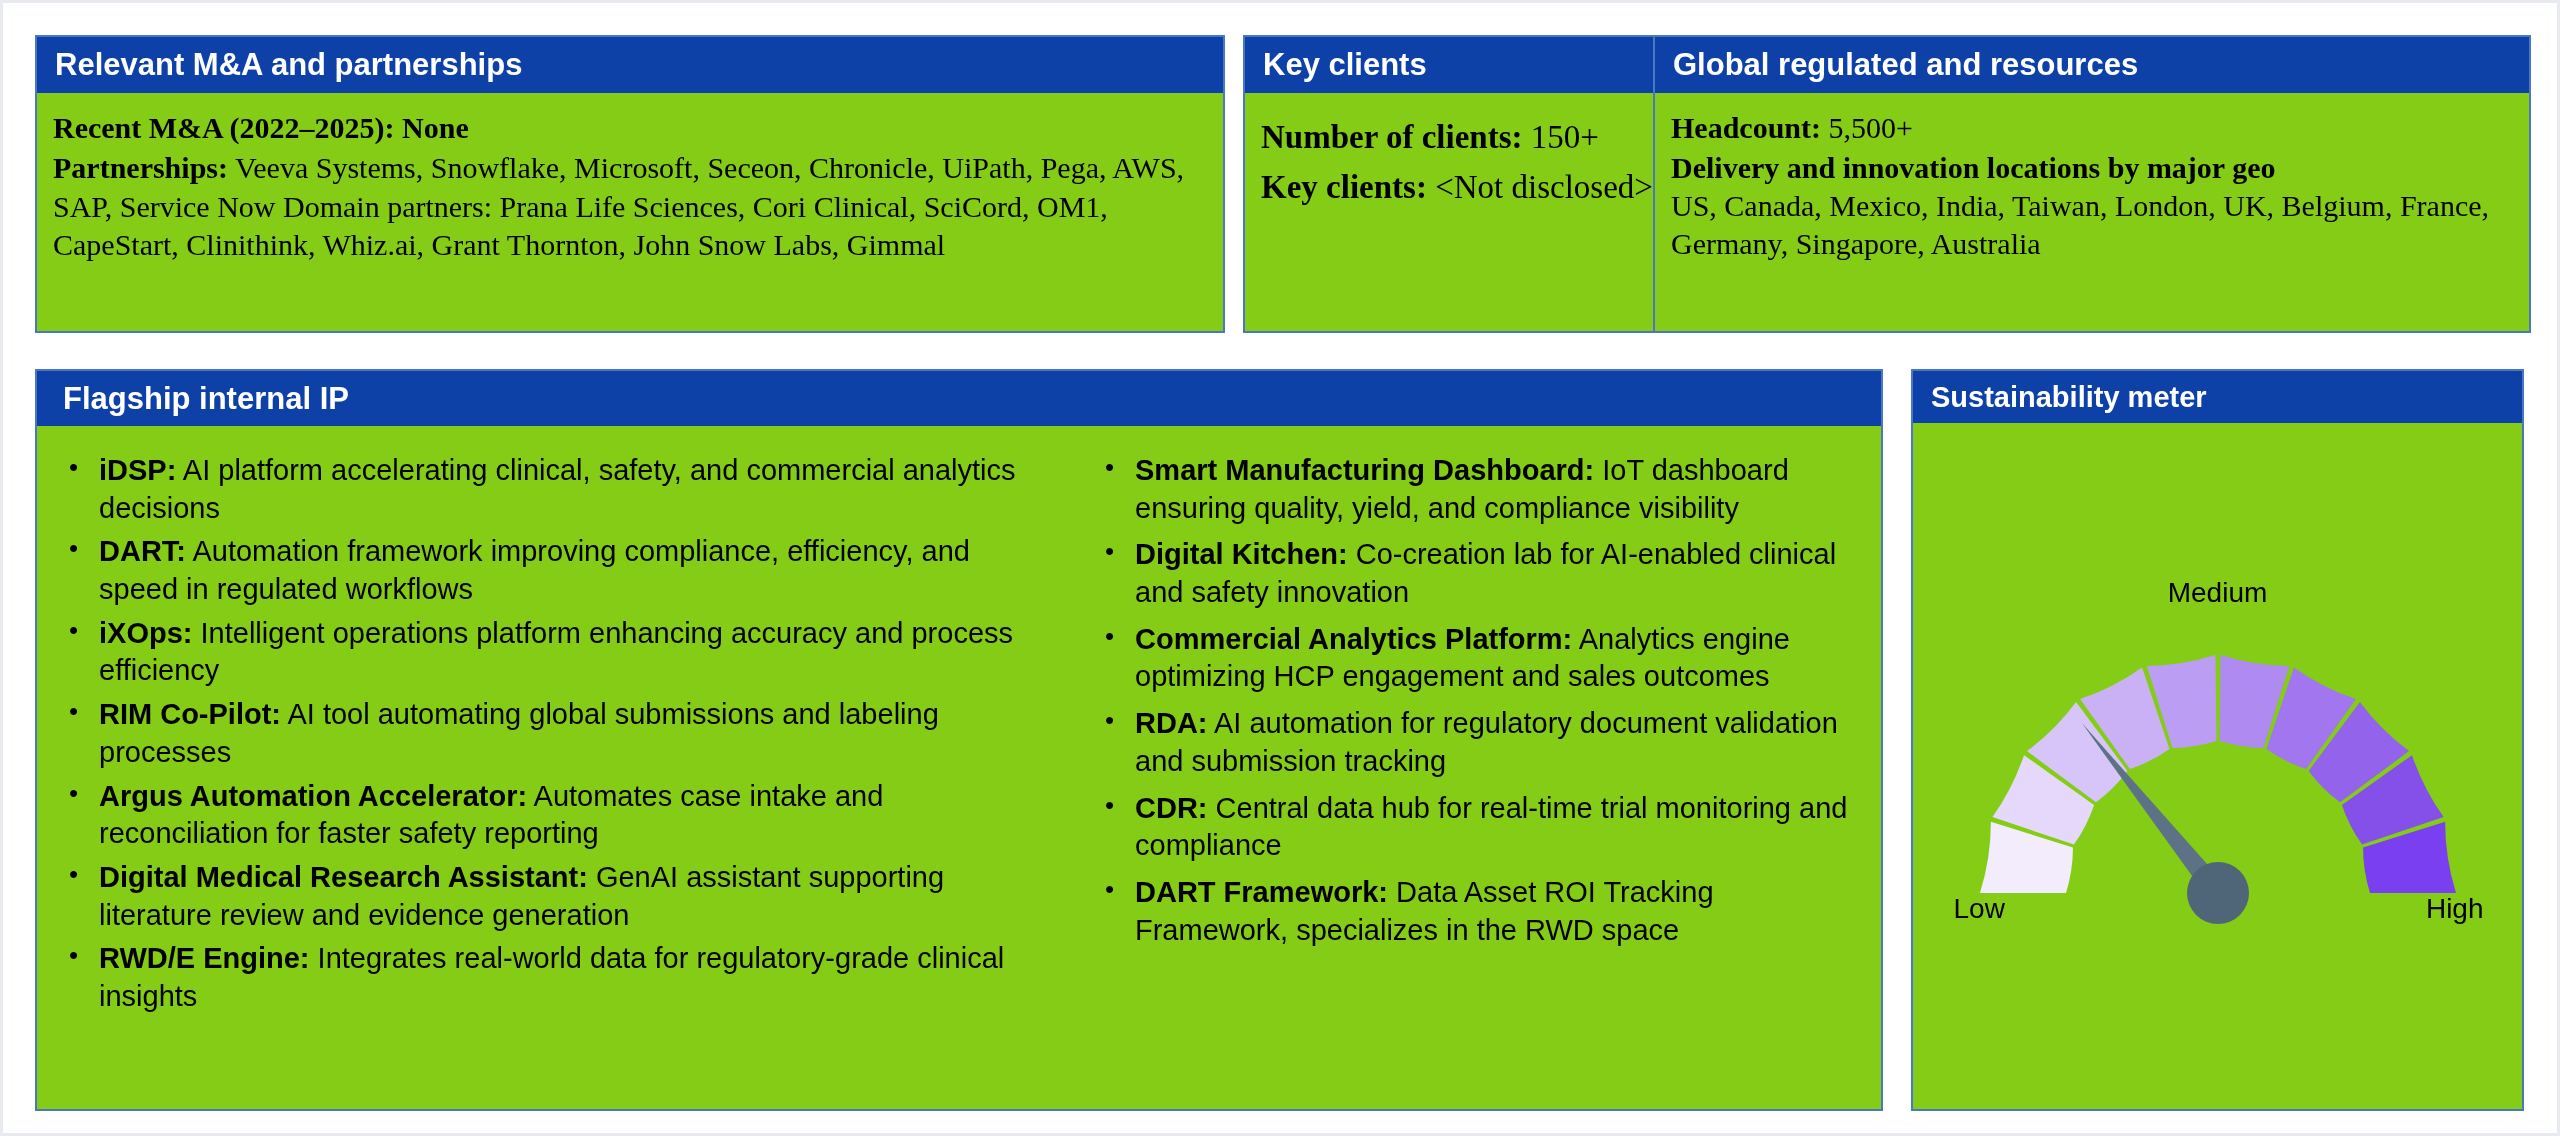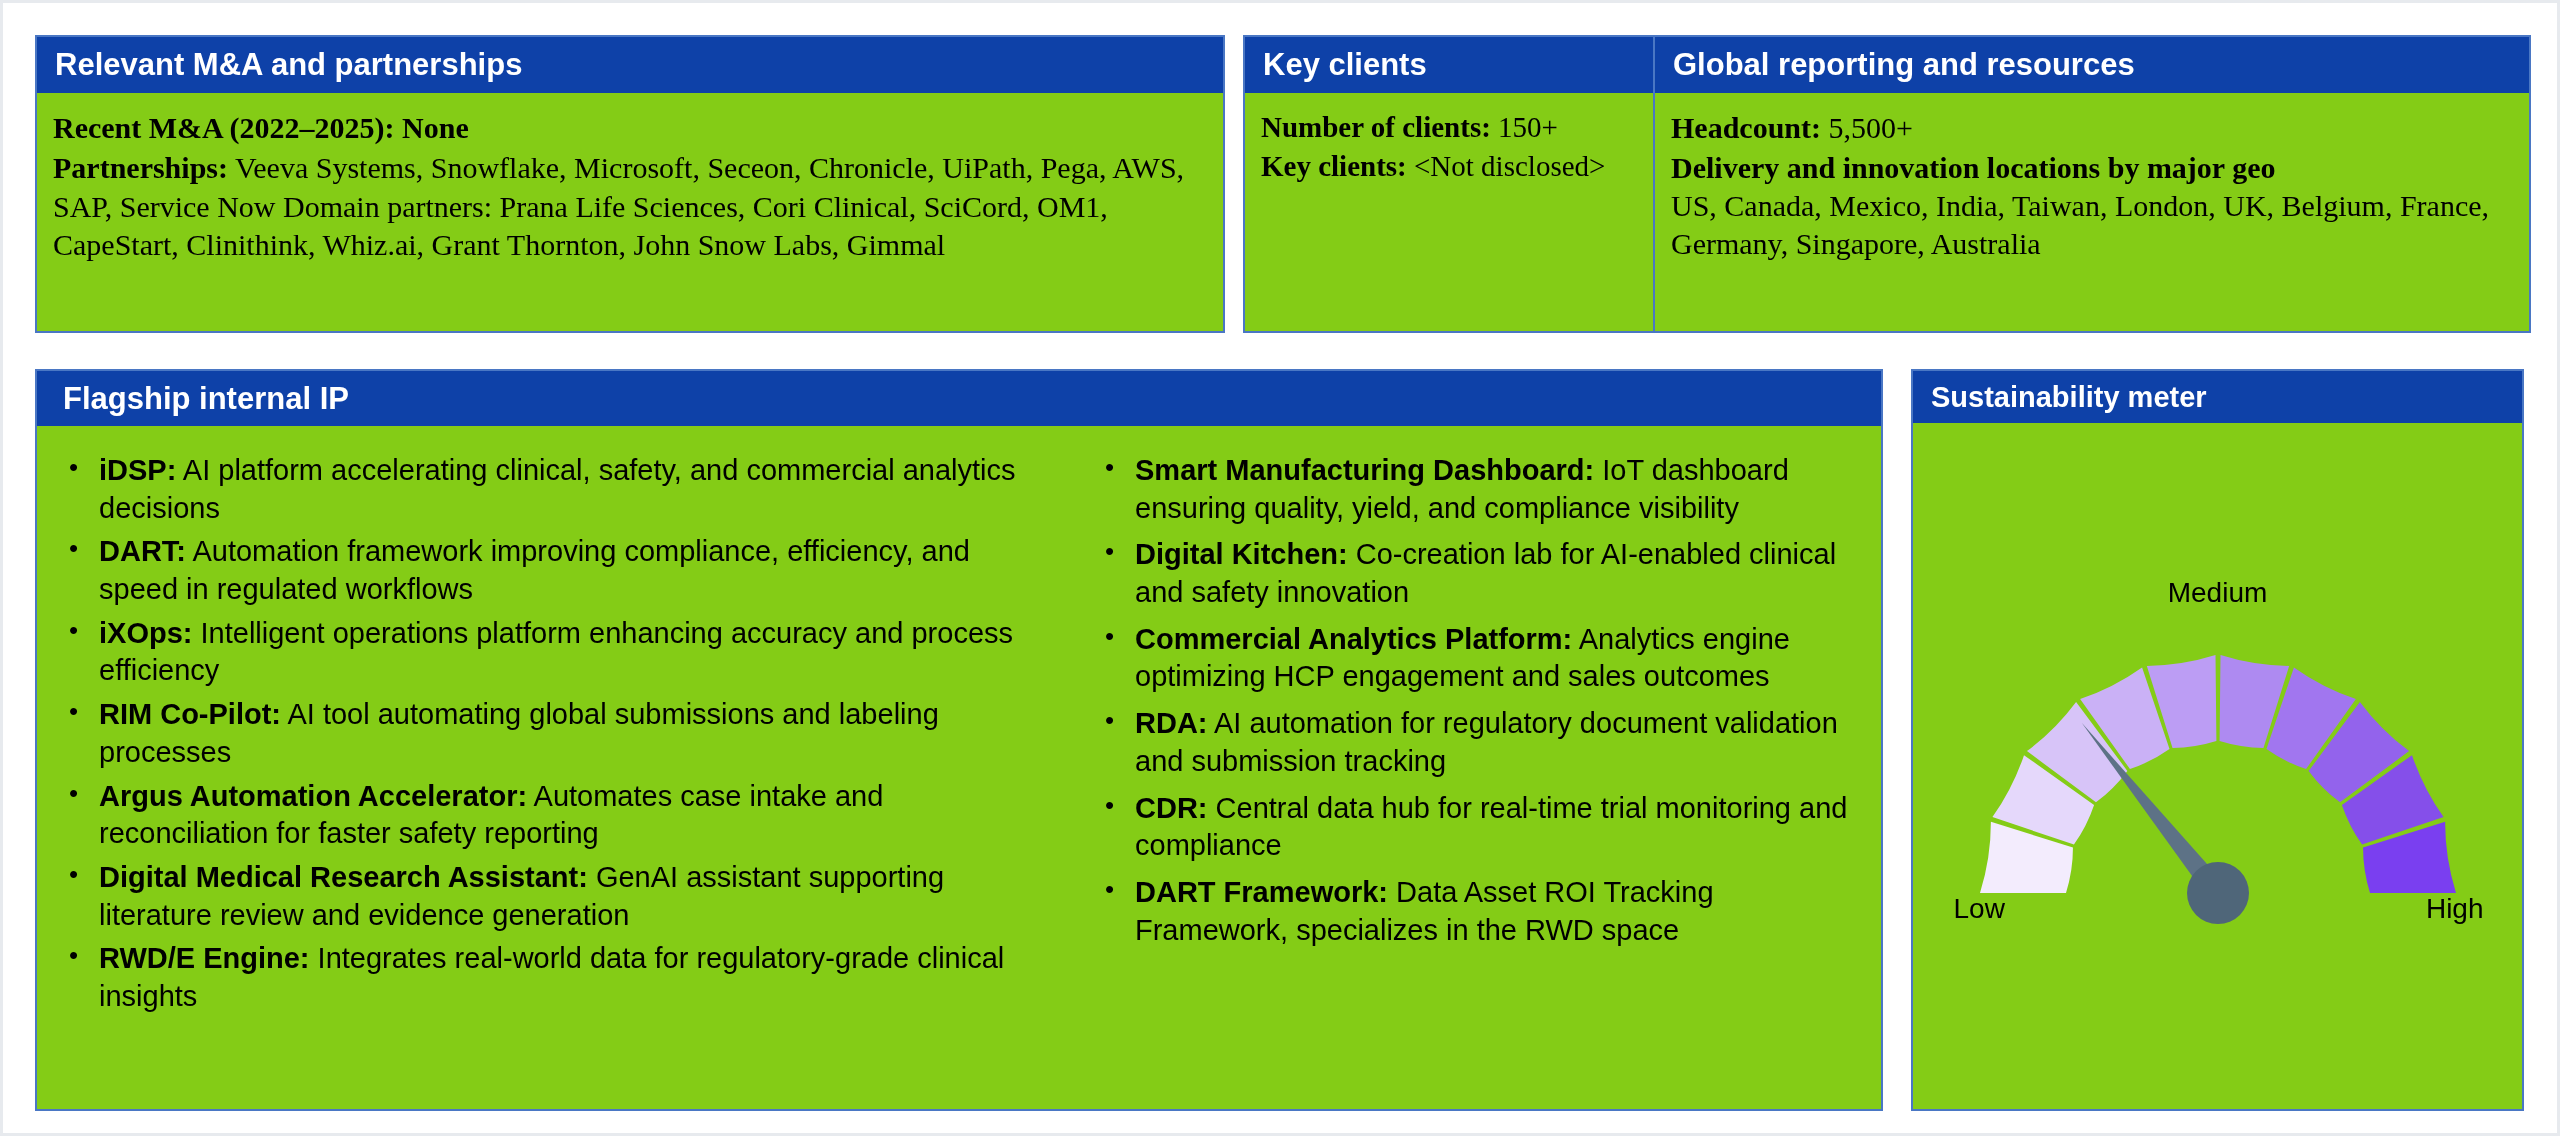--- a/index.html
+++ b/index.html
@@ -69,21 +69,21 @@
   .para {
     font-size: 30px;
     line-height: 1.28;
     margin: 0 0 2px 0;
     color: #000000;
     font-family: Liberation Serif, serif;
   }
   .para b { font-weight: bold; }
   .para.tight { margin-bottom: 0; }
 
-  #panel-clients .para { font-size: 29px; line-height: 1.26; }
+  #panel-clients .para { font-size: 33px; line-height: 1.26; margin-top: 8px; }
   #panel-ops .para     { font-size: 30px; line-height: 1.27; }
 
   
   #panel-ip .panel-body {
     padding: 14px 14px 10px 14px;
     display: flex;
     gap: 26px;
   }
   .ip-col {
     flex: 1 1 0;
@@ -173,21 +173,21 @@
       </p>
       <p class="para">
         <b>Key clients:</b>
         <span>&lt;Not disclosed&gt;</span>
       </p>
     </div>
   </section>
 
   <section class="panel" id="panel-ops">
     <div class="panel-header">
-      <span>Global reporting and resources</span>
+      <span>Global regulated and resources</span>
     </div>
     <div class="panel-body">
       <p class="para">
         <b>Headcount:</b>
         <span>5,500+</span>
       </p>
       <p class="para tight">
         <b>Delivery and innovation locations by major geo</b>
       </p>
       <p class="para">

